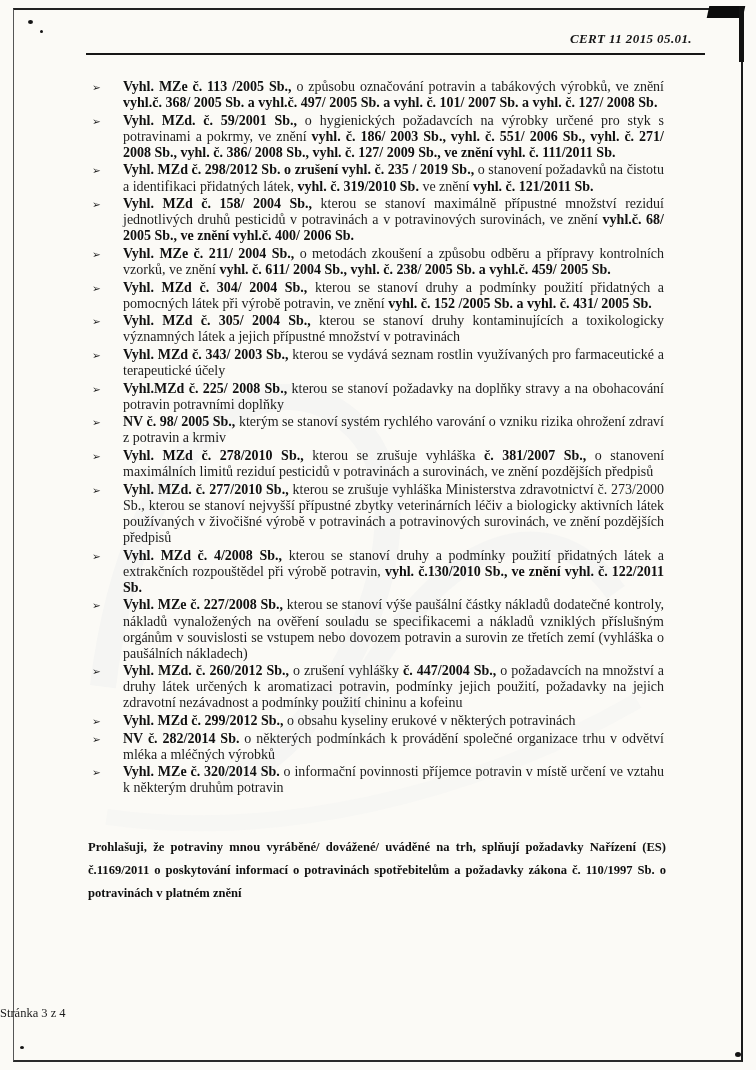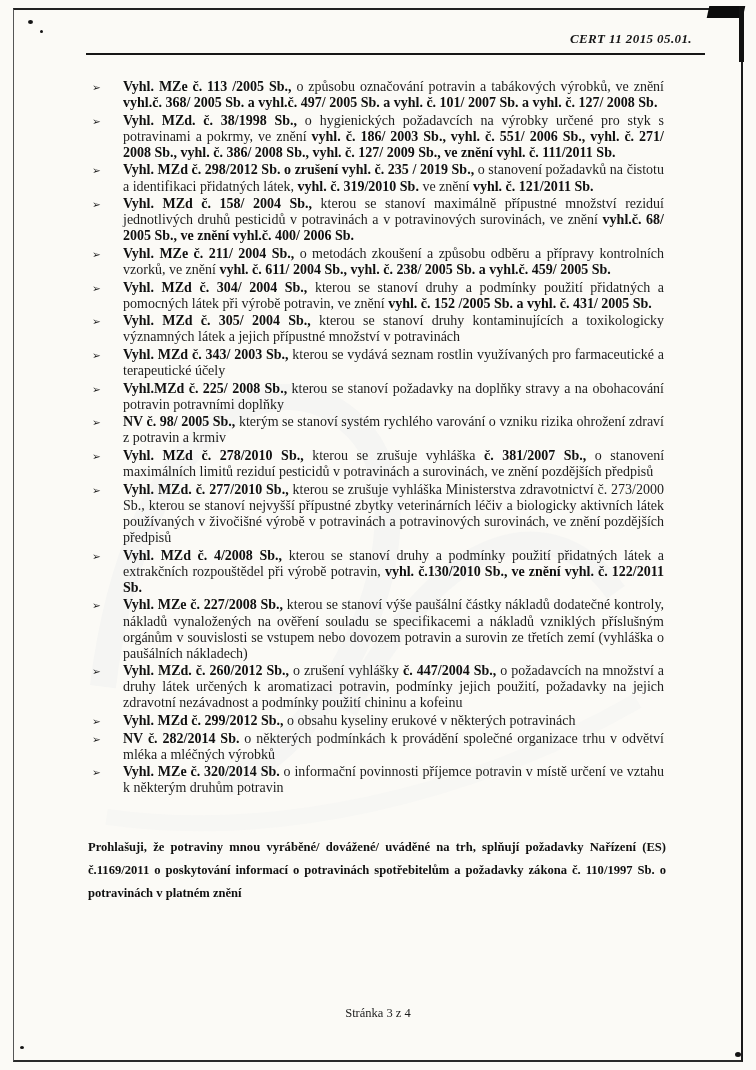--- a/index.html
+++ b/index.html
@@ -43,21 +43,21 @@
     font-family:"DejaVu Sans", "Liberation Sans", sans-serif;
   }
   .text { flex:1; font-size:14px; line-height:16.1px; text-align:justify; }
   .b { font-weight:bold; color:#101010; }
   
   .paras { position:absolute; top:836px; left:88px; width:578px; }
   .para { font-size:12.6px; line-height:23px; text-align:justify; margin-bottom:22px; }
   
   .footer {
     position:absolute; top:1006px; left:0; width:100%;
-    text-align:center; font-size:12.5px; color:#1a1a1a;
+    text-align:left; font-size:12.5px; color:#1a1a1a;
   }
 </style>
 </head>
 <body>
 
 <div class="page">
 
   <svg class="watermark" viewBox="0 0 660 640" aria-hidden="true">
     <path d="M70,430 C130,170 280,110 350,200 C420,290 310,500 180,540" fill="none" stroke="#8ba0bf" stroke-width="26" opacity="0.55"></path>
     <path d="M310,480 C430,300 540,300 590,390" fill="none" stroke="#8ba0bf" stroke-width="22" opacity="0.45"></path>
@@ -76,21 +76,21 @@
   <div class="rule"></div>
 
   <div class="list">
   <div class="item">
     <span class="bullet">➢</span>
     <span class="text"><span class="b">Vyhl. MZe č. 113 /2005 Sb.,</span><span> o způsobu označování potravin a tabákových výrobků, ve znění </span><span class="b">vyhl.č. 368/ 2005 Sb. a vyhl.č. 497/ 2005 Sb. a vyhl. č. 101/ 2007 Sb. a vyhl. č. 127/ 2008 Sb.</span></span>
   </div>
 
   <div class="item">
     <span class="bullet">➢</span>
-    <span class="text"><span class="b">Vyhl. MZd. č. 38/1998 Sb.,</span><span> o hygienických požadavcích na výrobky určené pro styk s potravinami a pokrmy, ve znění </span><span class="b">vyhl. č. 186/ 2003 Sb., vyhl. č. 551/ 2006 Sb., vyhl. č. 271/ 2008 Sb., vyhl. č. 386/ 2008 Sb., vyhl. č. 127/ 2009 Sb., ve znění vyhl. č. 111/2011 Sb.</span></span>
+    <span class="text"><span class="b">Vyhl. MZd. č. 59/2001 Sb.,</span><span> o hygienických požadavcích na výrobky určené pro styk s potravinami a pokrmy, ve znění </span><span class="b">vyhl. č. 186/ 2003 Sb., vyhl. č. 551/ 2006 Sb., vyhl. č. 271/ 2008 Sb., vyhl. č. 386/ 2008 Sb., vyhl. č. 127/ 2009 Sb., ve znění vyhl. č. 111/2011 Sb.</span></span>
   </div>
 
   <div class="item">
     <span class="bullet">➢</span>
     <span class="text"><span class="b">Vyhl. MZd č. 298/2012 Sb. o zrušení vyhl. č. 235 / 2019 Sb.,</span><span> o stanovení požadavků na čistotu a identifikaci přidatných látek, </span><span class="b">vyhl. č. 319/2010 Sb.</span><span> ve znění </span><span class="b">vyhl. č. 121/2011 Sb.</span></span>
   </div>
 
   <div class="item">
     <span class="bullet">➢</span>
     <span class="text"><span class="b">Vyhl. MZd č. 158/ 2004 Sb.,</span><span> kterou se stanoví maximálně přípustné množství reziduí jednotlivých druhů pesticidů v potravinách a v potravinových surovinách, ve znění </span><span class="b">vyhl.č. 68/ 2005 Sb., ve znění vyhl.č. 400/ 2006 Sb.</span></span>

